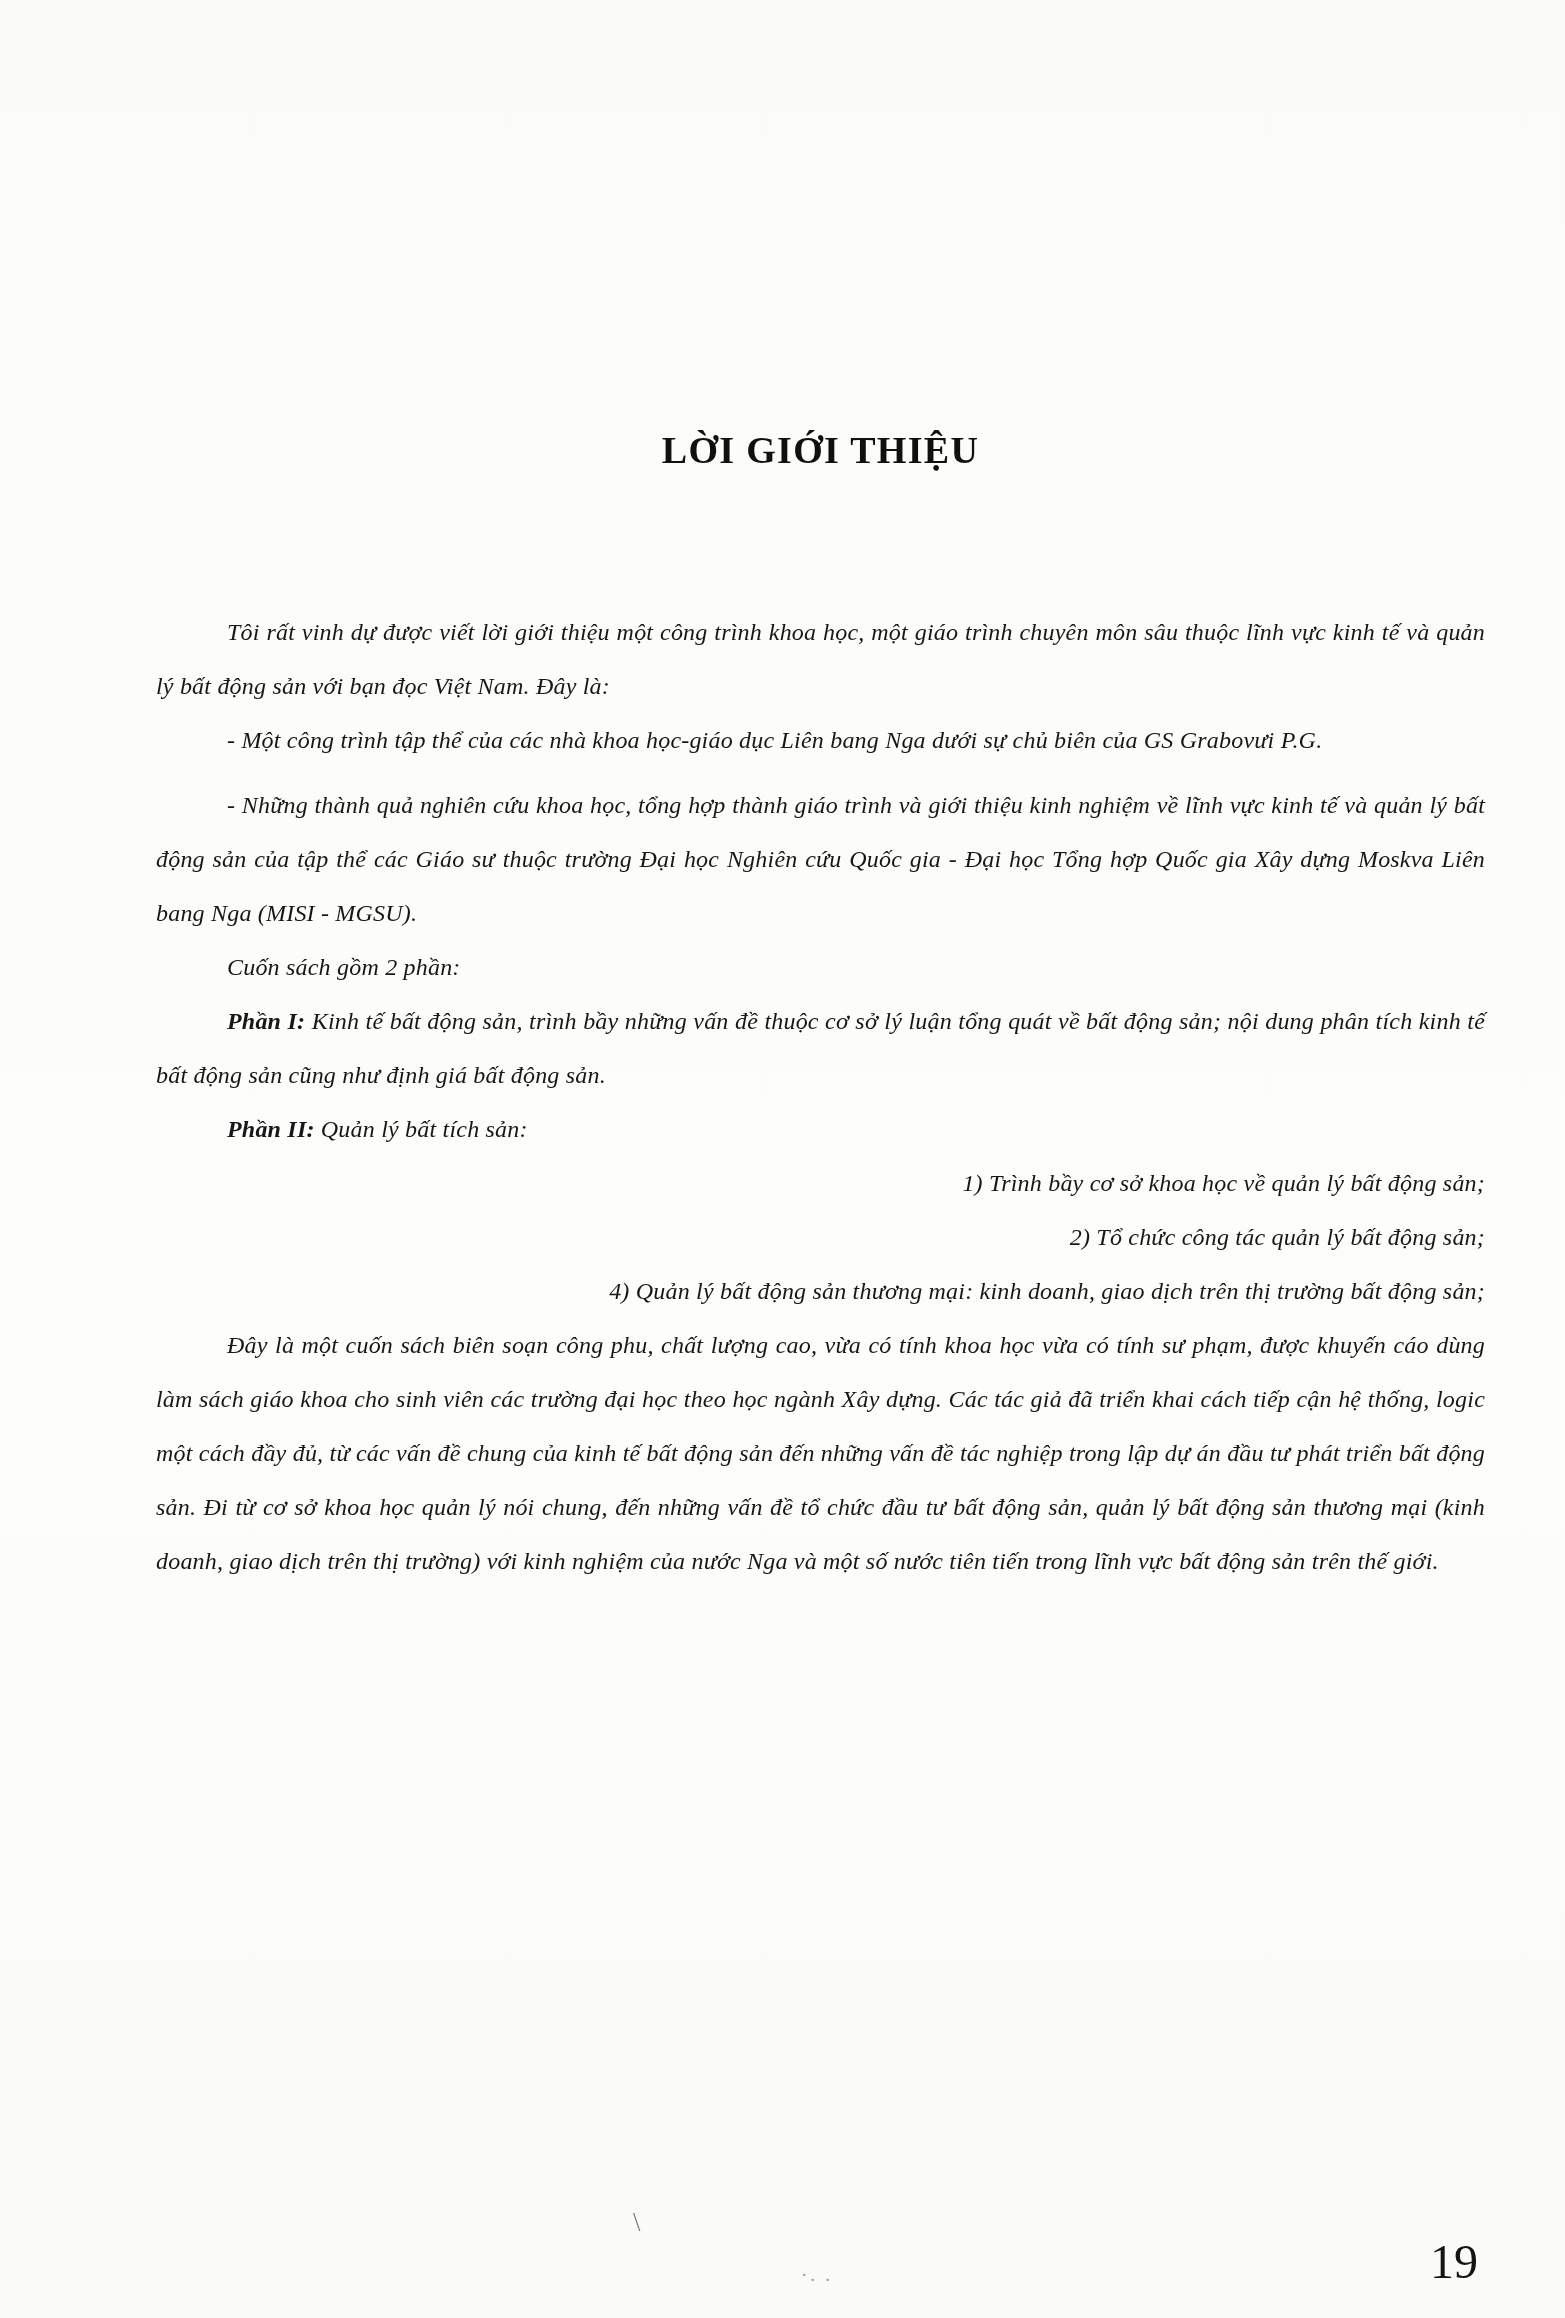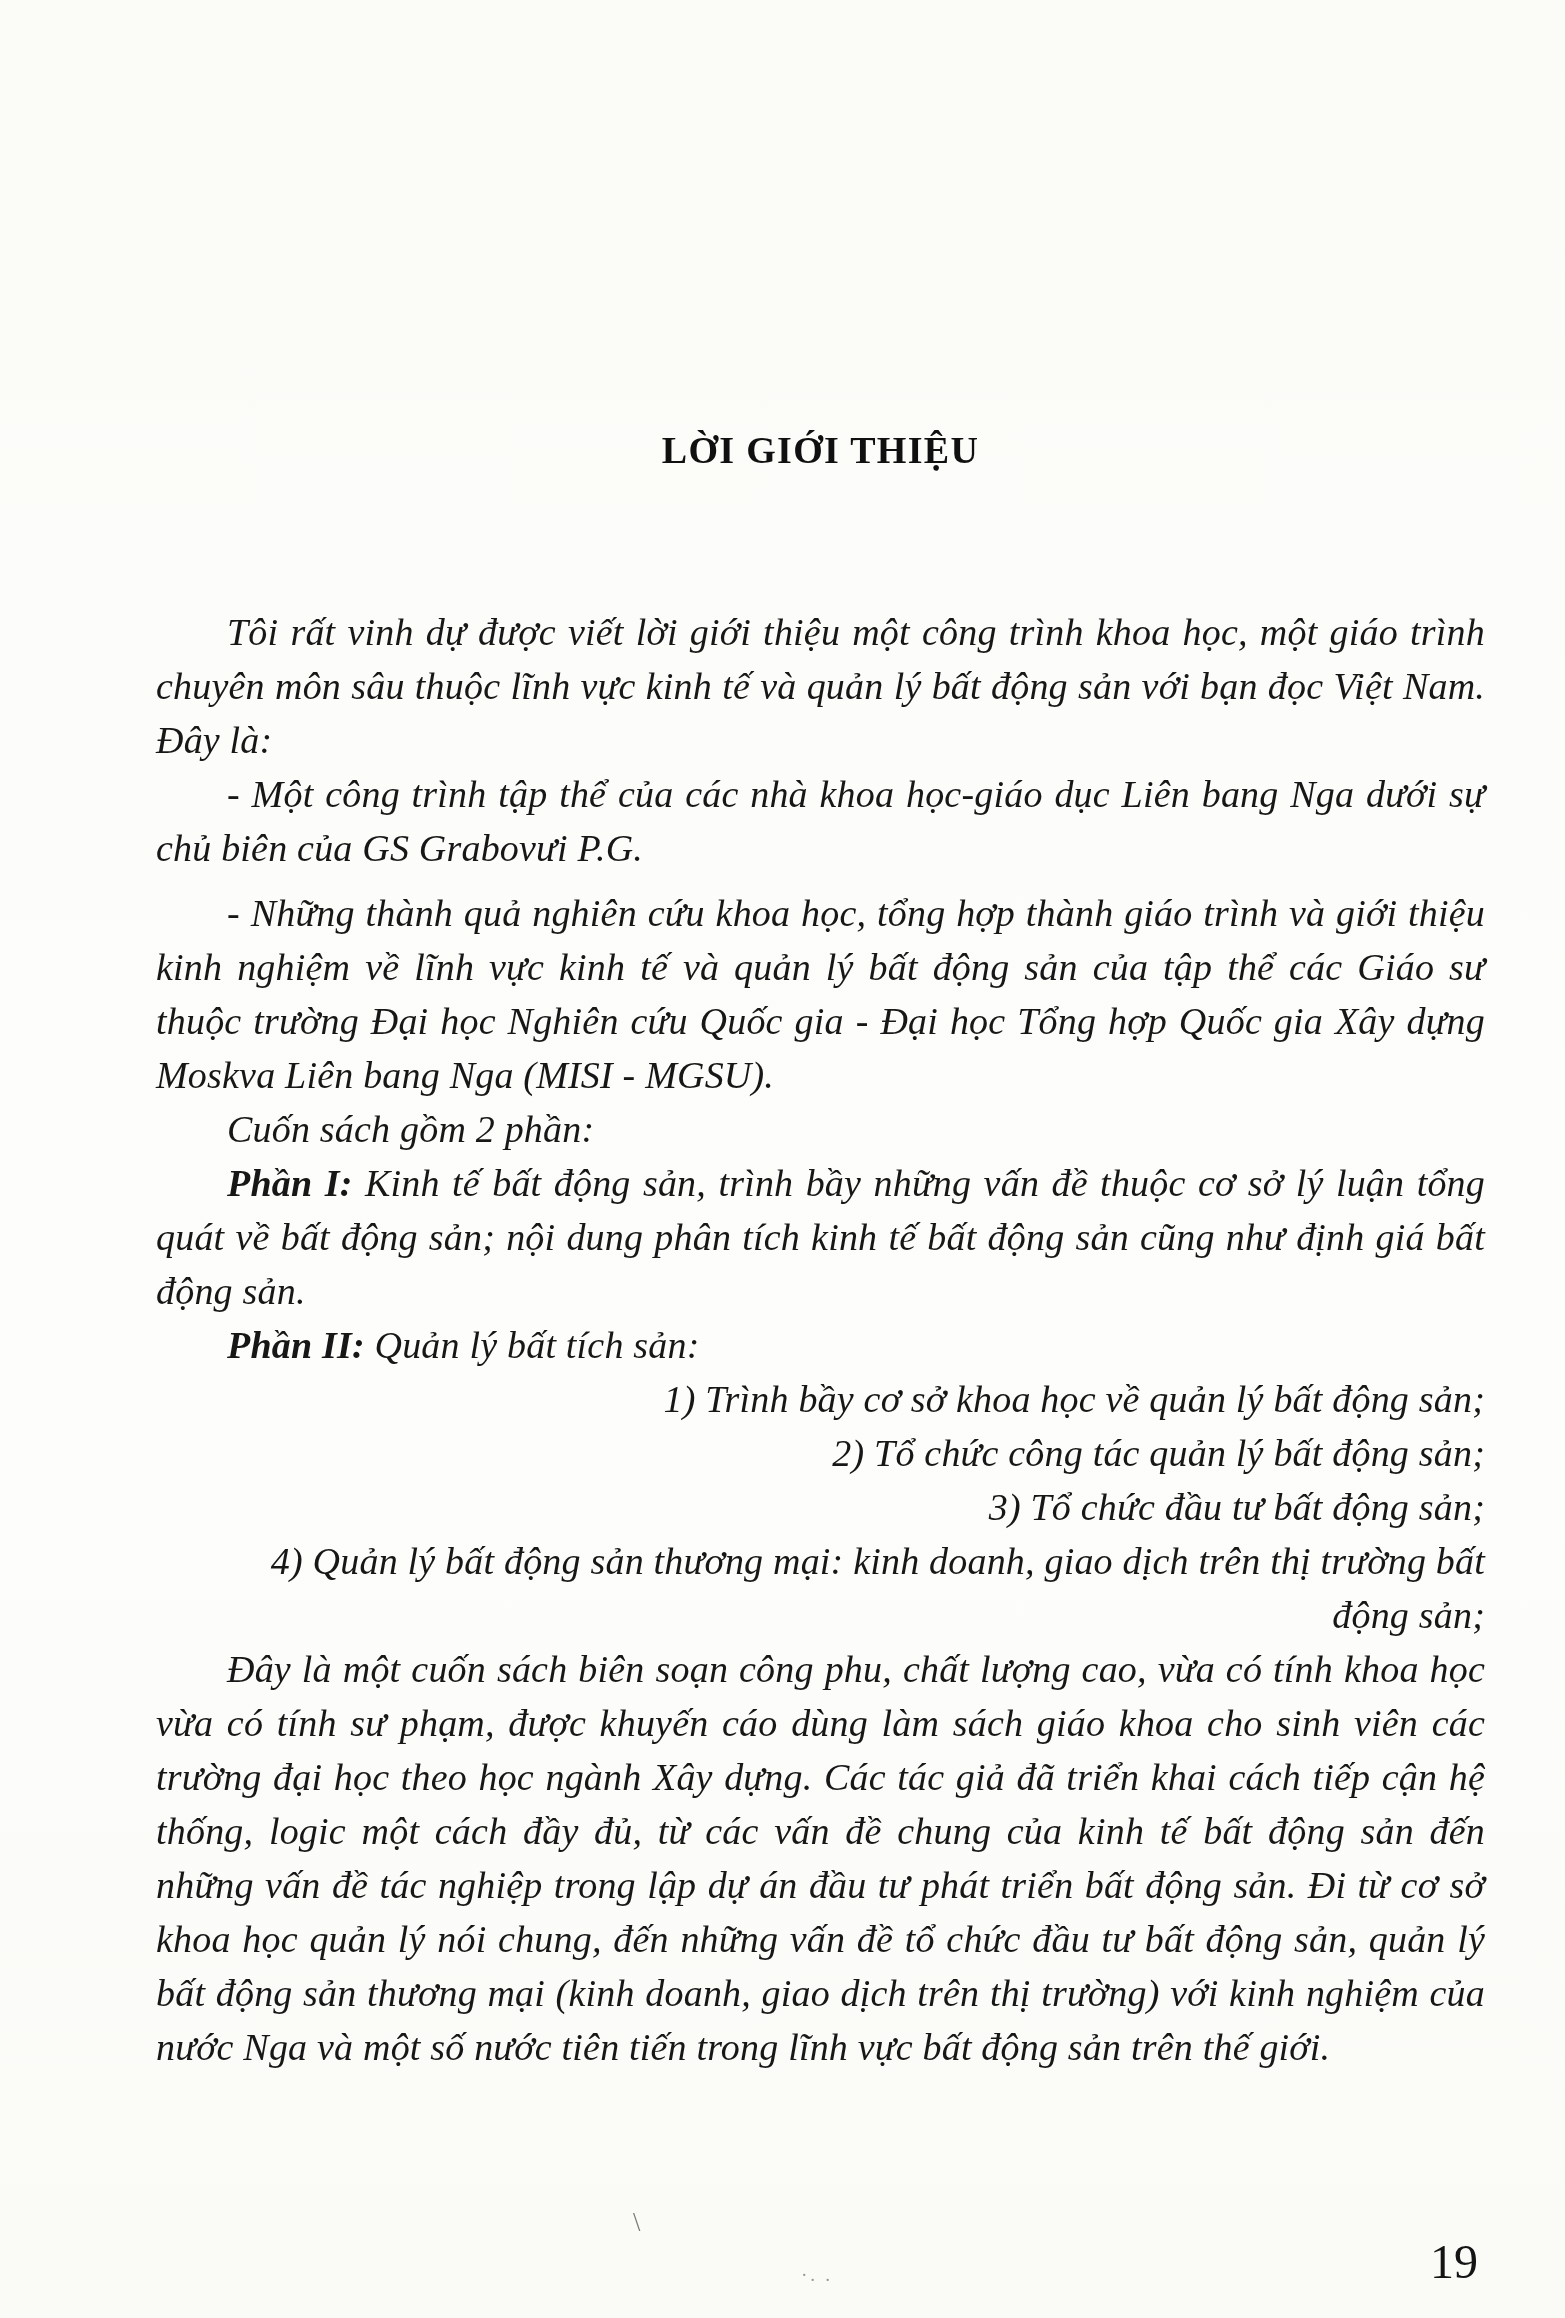--- a/index.html
+++ b/index.html
@@ -20,21 +20,21 @@
     font-size: 38px;
     font-weight: bold;
     font-style: normal;
     text-align: center;
     letter-spacing: 1.3px;
     color: #101010;
     margin-bottom: 133px;
   }
   .body-text {
     font-style: italic;
-    font-size: 38px;
+    font-size: 24px;
     line-height: 54px;
     text-align: justify;
     letter-spacing: 0.2px;
   }
   .para { text-indent: 71px; }
   .spaced { margin-top: 10.6px; }
   .lead { font-weight: bold; }
   .list-item {
     margin-left: 108px;
     padding-left: 37px;
@@ -75,21 +75,20 @@
 
     <p class="para">Cuốn sách gồm 2 phần:</p>
 
     <p class="para"><b class="lead">Phần I:</b><span> Kinh tế bất động sản, trình bầy những vấn đề thuộc cơ sở lý luận tổng quát về bất động sản; nội dung phân tích kinh tế bất động sản cũng như định giá bất động sản.</span></p>
 
     <p class="para"><b class="lead">Phần II:</b><span> Quản lý bất tích sản:</span></p>
 
     <div class="list">
       <p class="list-item">1) Trình bầy cơ sở khoa học về quản lý bất động sản;</p>
       <p class="list-item">2) Tổ chức công tác quản lý bất động sản;</p>
-      <p class="list-item">3) Tổ chức đầu tư bất động sản;</p>
       <p class="list-item">4) Quản lý bất động sản thương mại: kinh doanh, giao dịch trên thị trường bất động sản;</p>
     </div>
 
     <p class="para">Đây là một cuốn sách biên soạn công phu, chất lượng cao, vừa có tính khoa học vừa có tính sư phạm, được khuyến cáo dùng làm sách giáo khoa cho sinh viên các trường đại học theo học ngành Xây dựng. Các tác giả đã triển khai cách tiếp cận hệ thống, logic một cách đầy đủ, từ các vấn đề chung của kinh tế bất động sản đến những vấn đề tác nghiệp trong lập dự án đầu tư phát triển bất động sản. Đi từ cơ sở khoa học quản lý nói chung, đến những vấn đề tổ chức đầu tư bất động sản, quản lý bất động sản thương mại (kinh doanh, giao dịch trên thị trường) với kinh nghiệm của nước Nga và một số nước tiên tiến trong lĩnh vực bất động sản trên thế giới.</p>
 
   </div>
 
   <span class="artifact artifact-slash">\</span>
 
   <span class="artifact artifact-dots">·. .</span>

